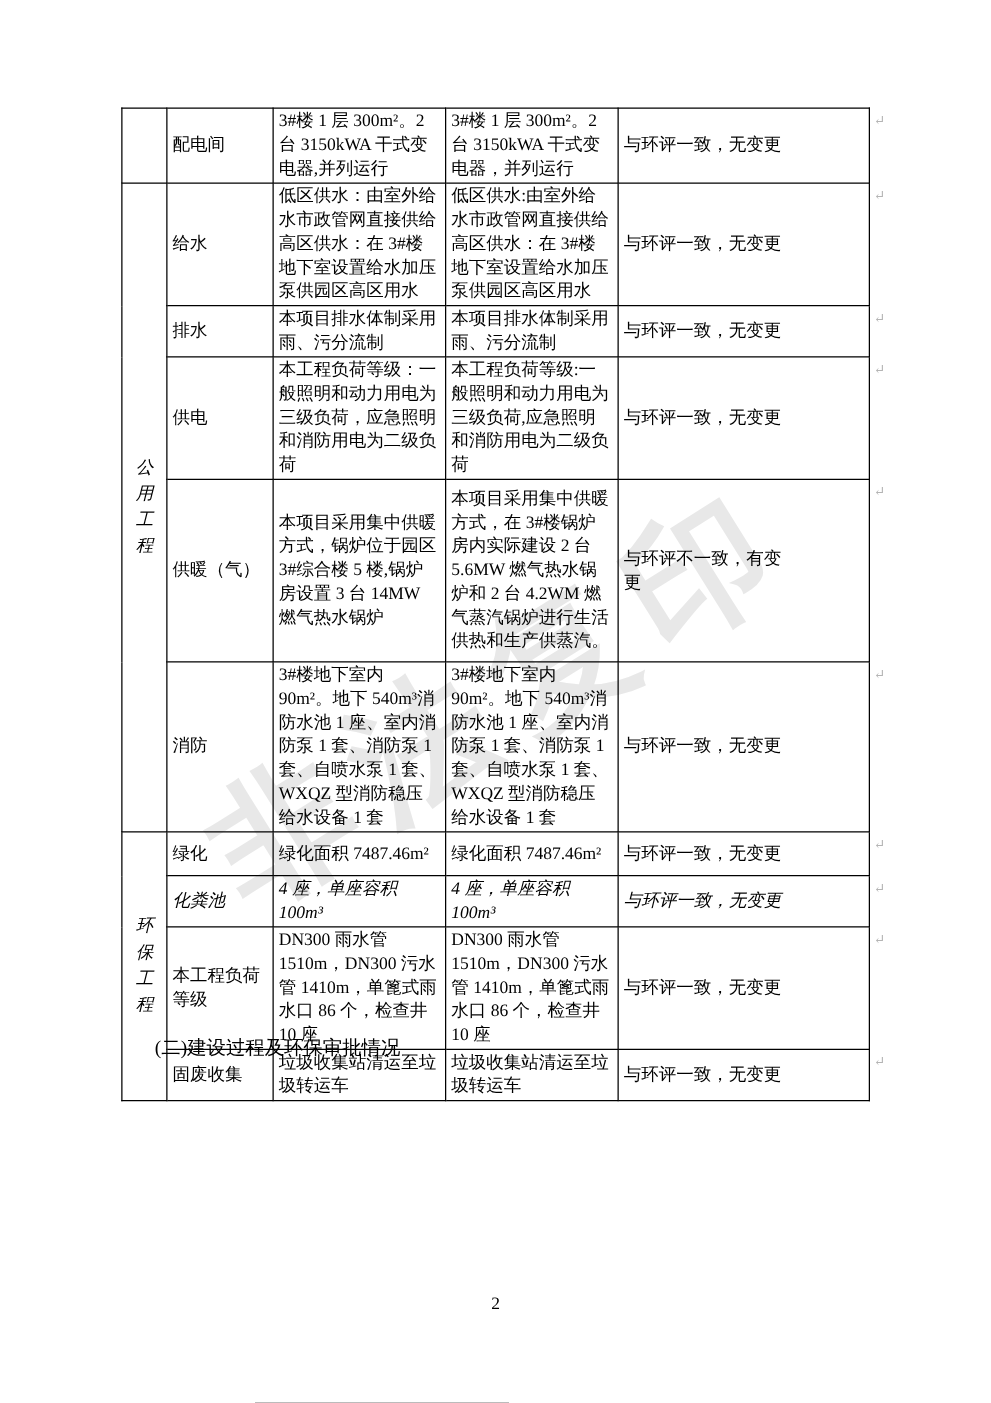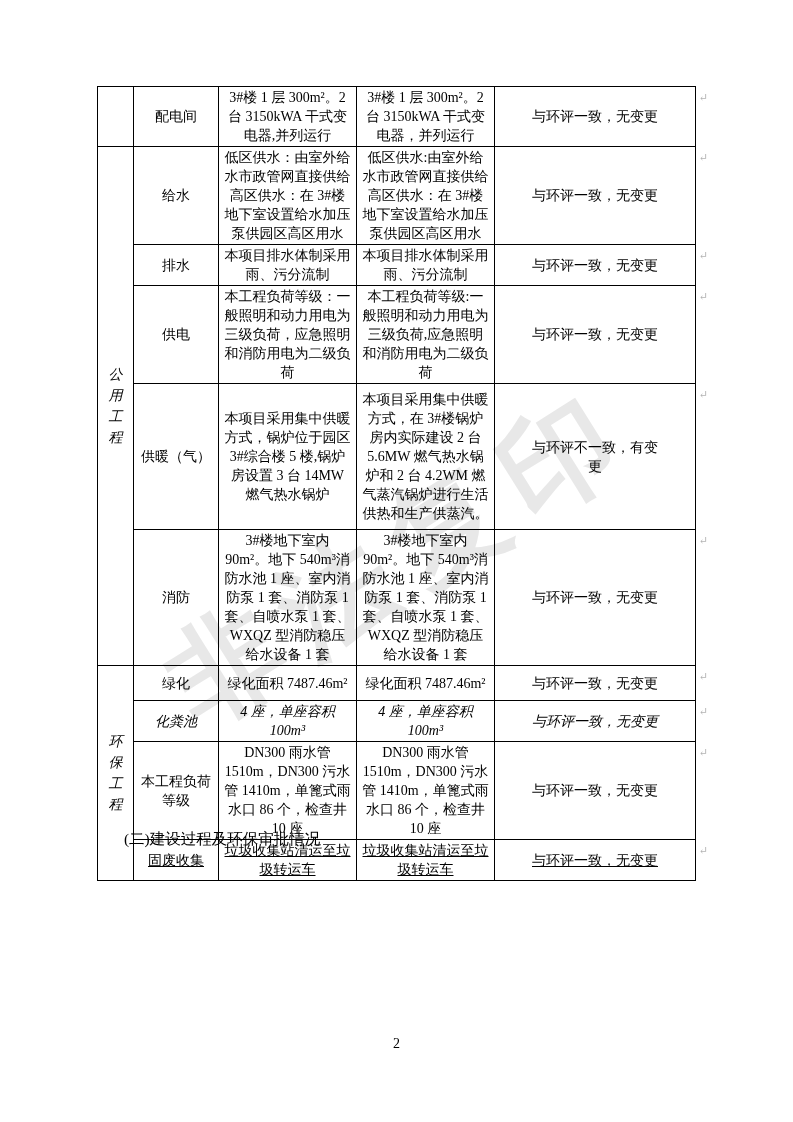--- a/index.html
+++ b/index.html
@@ -31,21 +31,20 @@
     left: 97px; top: 86px;
     width: 598px;
     border-collapse: collapse;
     table-layout: fixed;
     z-index: 1;
     font-size: 14px;
   }
   table.cmp td {
     border: 1px solid #000;
     background: transparent;
-    text-align: center;
     vertical-align: middle;
     padding: 1px 4px;
     line-height: 19px;
     overflow: hidden;
   }
   td.desc, td.result { white-space: pre-line; }
   .vlabel {
     width: 1em;
     margin: 0 auto;
     word-break: break-all;
@@ -54,21 +53,21 @@
   }
   tr.r0 { height: 56px; }
   tr.r1 { height: 98px; }
   tr.r2 { height: 38px; }
   tr.r3 { height: 79px; }
   tr.r4 { height: 146px; }
   tr.r5 { height: 123px; }
   tr.r6 { height: 35px; }
   tr.r7 { height: 30px; font-style: italic; }
   tr.r8 { height: 83px; }
-  tr.r9 { height: 41px; text-decoration: underline; }
+  tr.r9 { height: 41px; }
   
   .row-mark {
     position: absolute;
     left: 699px;
     font-size: 11px;
     color: #b4b4b4;
     z-index: 1;
     line-height: 11px;
   }
   

